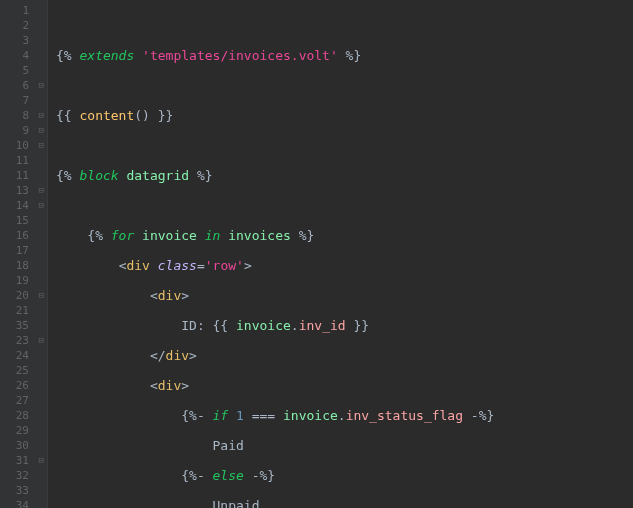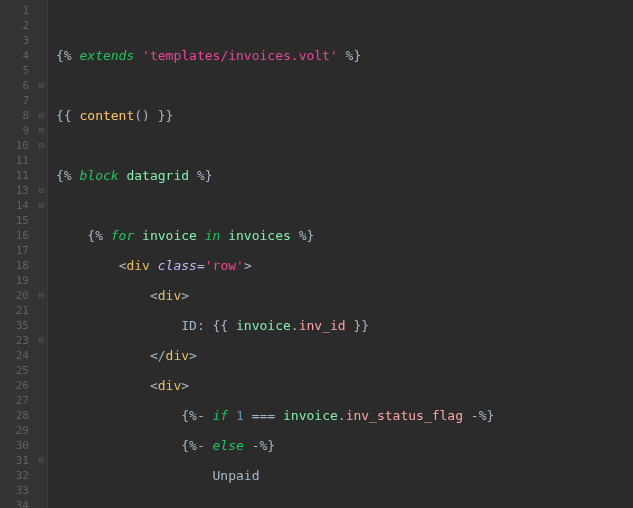--- a/index.html
+++ b/index.html
@@ -111,20 +111,21 @@
 <div class="line"></div>
 <div class="line"><span class="t-delim">{% </span><span class="t-key">block</span> <span class="t-id">datagrid</span><span class="t-delim"> %}</span></div>
 <div class="line"></div>
 <div class="line">    <span class="t-delim">{% </span><span class="t-key">for</span> <span class="t-id">invoice</span> <span class="t-key">in</span> <span class="t-id">invoices</span><span class="t-delim"> %}</span></div>
 <div class="line">        <span class="t-punc">&lt;</span><span class="t-tag">div</span> <span class="t-attr">class</span><span class="t-punc">=</span><span class="t-str">'row'</span><span class="t-punc">&gt;</span></div>
 <div class="line">            <span class="t-punc">&lt;</span><span class="t-tag">div</span><span class="t-punc">&gt;</span></div>
 <div class="line">                <span class="t-txt">ID: </span><span class="t-delim">{{ </span><span class="t-id">invoice</span><span class="t-punc">.</span><span class="t-var">inv_id</span><span class="t-delim"> }}</span></div>
 <div class="line">            <span class="t-punc">&lt;/</span><span class="t-tag">div</span><span class="t-punc">&gt;</span></div>
 <div class="line">            <span class="t-punc">&lt;</span><span class="t-tag">div</span><span class="t-punc">&gt;</span></div>
 <div class="line">                <span class="t-delim">{%- </span><span class="t-key">if</span> <span class="t-num">1</span><span class="t-punc"> === </span><span class="t-id">invoice</span><span class="t-punc">.</span><span class="t-var">inv_status_flag</span><span class="t-delim"> -%}</span></div>
+<div class="line">                    <span class="t-txt">Paid</span></div>
 <div class="line">                <span class="t-delim">{%- </span><span class="t-key">else</span><span class="t-delim"> -%}</span></div>
 <div class="line">                    <span class="t-txt">Unpaid</span></div>
 
 
 
 
 
 
 
 

